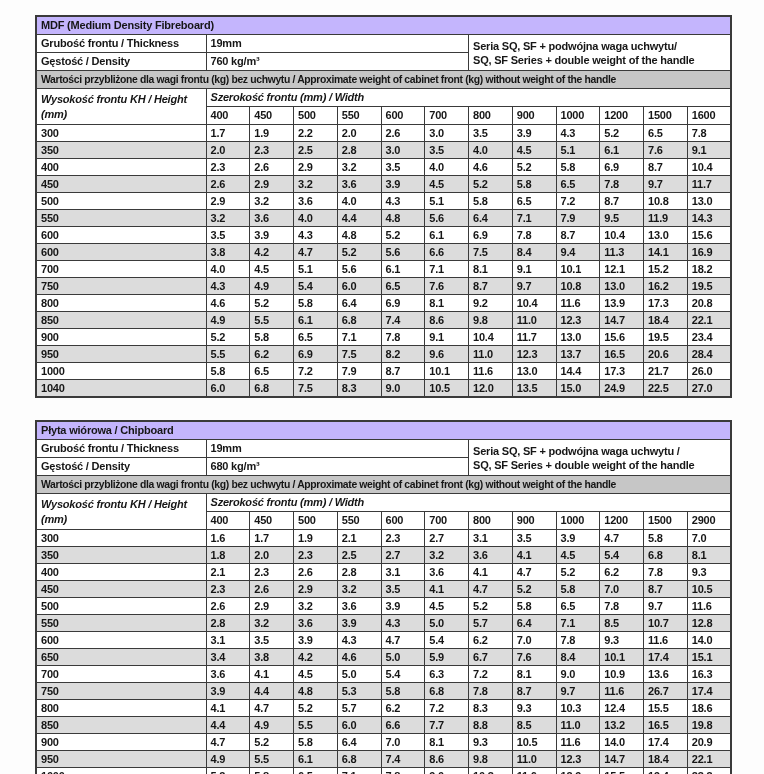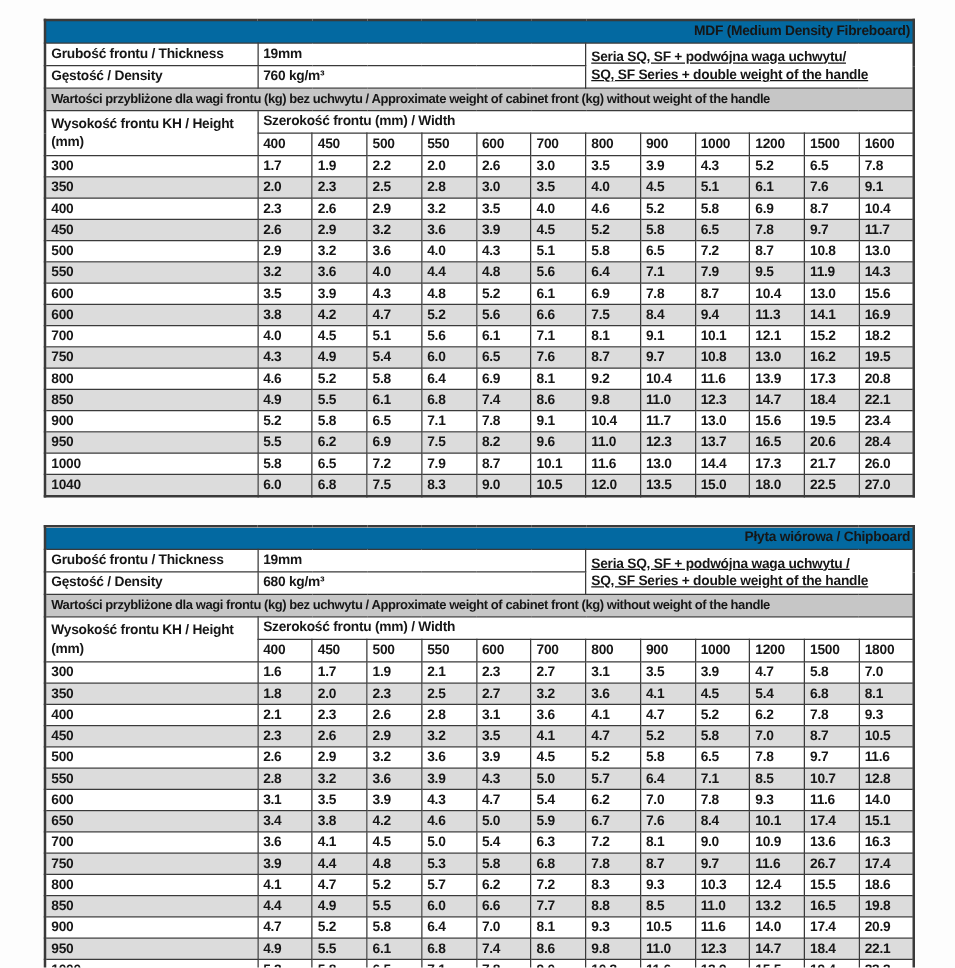--- a/index.html
+++ b/index.html
@@ -6,26 +6,26 @@
   body{width:764px;height:774px;font-family:"Liberation Sans",sans-serif;color:#161616;
        -webkit-font-smoothing:antialiased;}
   .sheet{padding-top:15px;padding-left:35px;}
   table.wtab{border-collapse:collapse;table-layout:fixed;width:695px;
              border:2px solid #3a3a3a;background:#fff;}
   table.wtab + table.wtab{margin-top:22px;}
   table.wtab td{border:1px solid #3a3a3a;padding:0 2px 0 4px;height:16px;
                 font-size:11px;font-weight:bold;line-height:1.15;
                 letter-spacing:-0.2px;white-space:nowrap;overflow:hidden;
                 vertical-align:middle;text-align:left;}
-  tr.title-row td{background:#0369a1;height:17px;text-align:right;}
+  tr.title-row td{background:#c4b5fd;height:17px;}
   tr.spec-row td{height:17px;}
-  td.series-cell{vertical-align:middle;text-decoration:underline;}
+  td.series-cell{vertical-align:middle;}
   td.series-cell div{line-height:14px;}
   tr.note-row td{background:#c6c6c6;height:17px;font-size:10.4px;letter-spacing:-0.35px;margin-top:29px;}
-  tr.widthhdr-row td{height:17px;}
+  tr.widthhdr-row td{height:17px;font-style:italic;}
   td.height-cell div{line-height:15px;}
   tr.cols-row td{height:17px;}
   tbody.data tr.stripe td{background:#dcdcdc;}
   tbody.data td{height:16px;}
 </style>
 </head>
 <body>
 
 <div class="sheet">
 
@@ -316,21 +316,21 @@
           <td>1040</td>
           <td>6.0</td>
           <td>6.8</td>
           <td>7.5</td>
           <td>8.3</td>
           <td>9.0</td>
           <td>10.5</td>
           <td>12.0</td>
           <td>13.5</td>
           <td>15.0</td>
-          <td>18.0</td>
+          <td>24.9</td>
           <td>22.5</td>
           <td>27.0</td>
         </tr>
       </tbody>
   </table>
 
   <table class="wtab">
     <colgroup>
         <col style="width: 170px;">
         <col style="width: 43.75px;">
@@ -377,21 +377,21 @@
           <td>450</td>
           <td>500</td>
           <td>550</td>
           <td>600</td>
           <td>700</td>
           <td>800</td>
           <td>900</td>
           <td>1000</td>
           <td>1200</td>
           <td>1500</td>
-          <td>1800</td>
+          <td>2900</td>
         </tr>
     </tbody>
     <tbody class="data">
         <tr>
           <td>300</td>
           <td>1.6</td>
           <td>1.7</td>
           <td>1.9</td>
           <td>2.1</td>
           <td>2.3</td>

